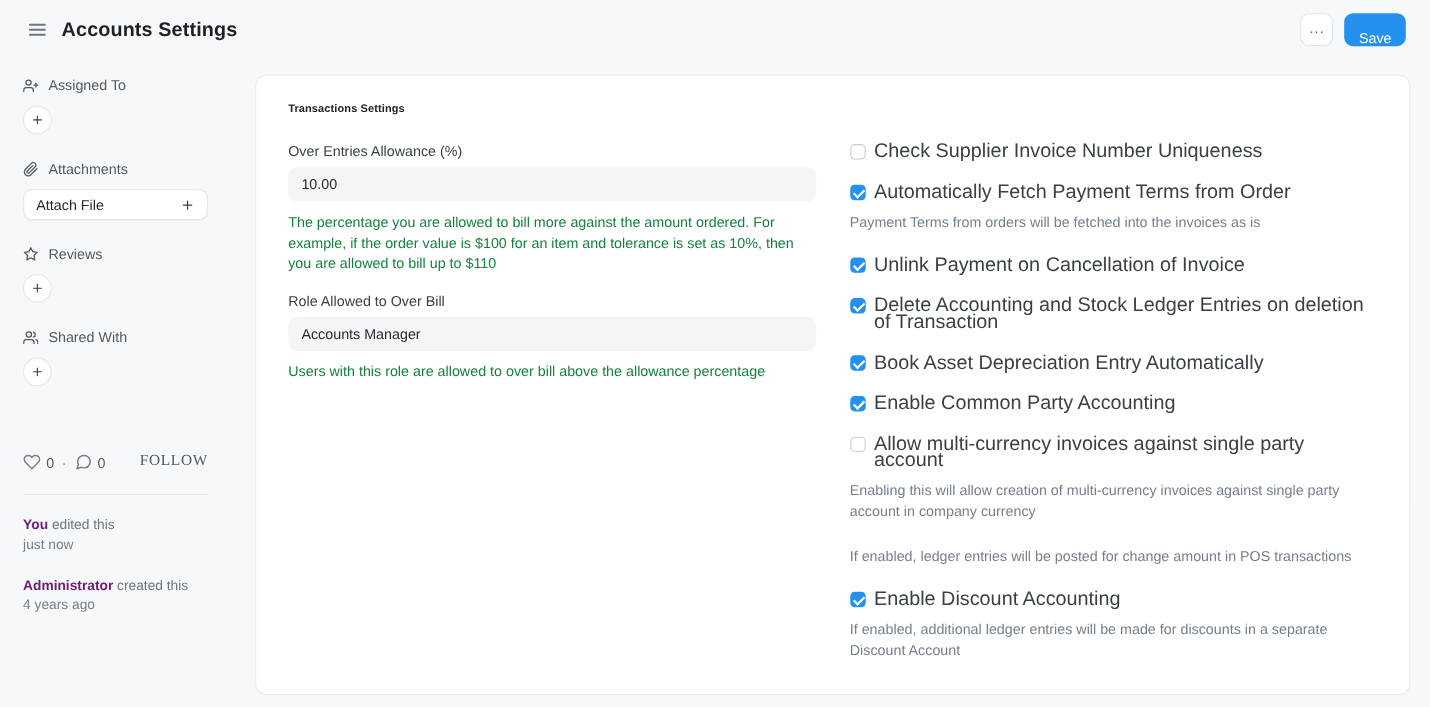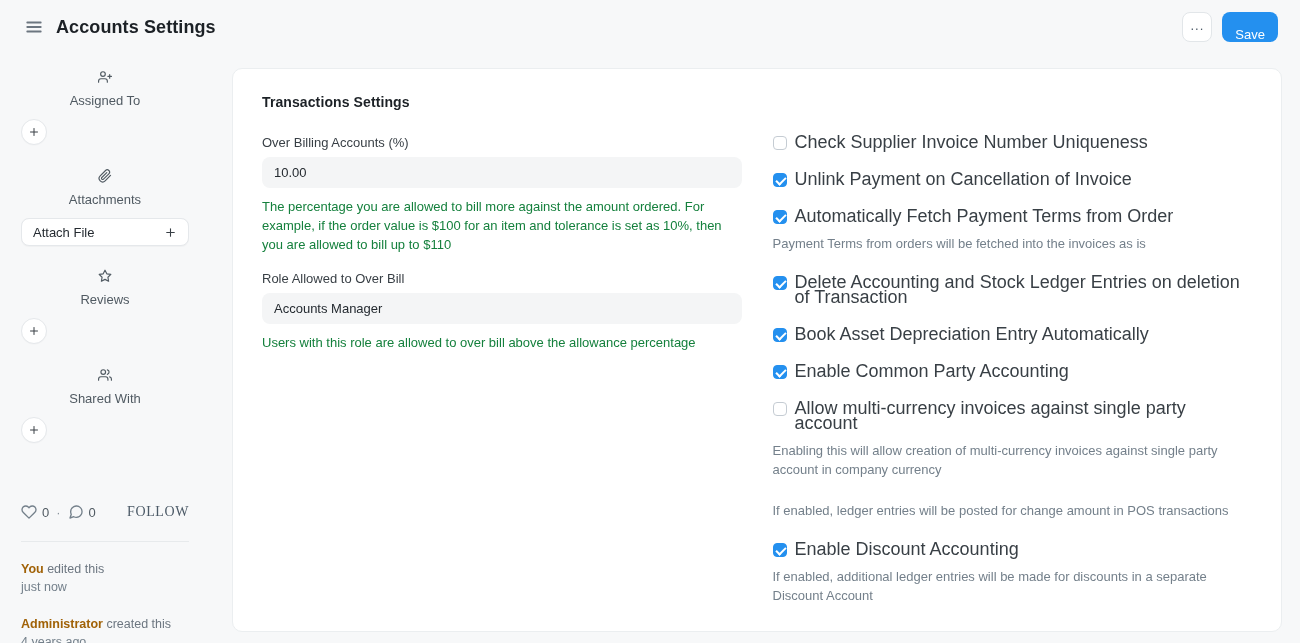--- a/index.html
+++ b/index.html
@@ -28,21 +28,21 @@
     color:#4c5a67; font-size:13px; line-height:1; cursor:pointer; letter-spacing:1px;
     display:flex; align-items:center; justify-content:center; padding-bottom:4px;
   }
   .save-btn {
     height:30px; padding:15px 13px; background:var(--primary); color:#fff; border:none;
     border-radius:8px; font-size:13px; font-family:inherit; cursor:pointer;
   }
 
   
   .sidebar { position:absolute; left:21px; top:70px; width:168px; font-size:13px; }
-  .side-label-row { display:flex; align-items:center; gap:9px; color:#505a62; margin-bottom:11px;flex-direction:column; }
+  .side-label-row { display:flex; align-items:center; gap:9px; color:#505a62; margin-bottom:11px; }
   .side-label-row .icn { color:#505a62; flex:none; }
   .round-plus {
     width:26px; height:26px; border-radius:50%; background:#fff; border:1px solid #e5e8eb;
     display:flex; align-items:center; justify-content:center; color:#383f45; cursor:pointer;
     margin-bottom:24px; box-shadow:0 .5px 1px rgba(0,0,0,.03);
   }
   .attach-btn {
     width:100%; height:28px; background:#fff; border:1px solid #e5e8eb; border-radius:8px;
     display:flex; align-items:center; justify-content:space-between; padding:0 11px;
     font-size:13px; font-family:inherit; color:#242a30; cursor:pointer; margin-bottom:23px;
@@ -51,30 +51,30 @@
   .likes-row { margin-top:61px; display:flex; align-items:center; color:#505a62; }
   .likes-row .cnt { font-size:13px; margin-left:5px; }
   .likes-row .dot { margin:0 7px; color:#8a949c; }
   .like-icn, .comment-icn { color:#74808b; cursor:pointer; }
   .follow-btn {
     margin-left:auto; background:none; border:none; font-family:Liberation Serif, serif; cursor:pointer;
     font-size:14px; letter-spacing:.6px; color:#4c5a67;padding-left:12px;
   }
   .side-divider { border:none; border-top:1px solid #e7eaec; margin:21px 0 18px; }
   .activity-entry { margin-bottom:19px; font-size:12.5px; line-height:18px; color:#6c7680; }
-  .activity-entry .actor { font-weight:700; color:#a16207; }
+  .activity-entry .actor { font-weight:700; color:#701a75; }
   .activity-entry .time { color:#74808b;text-align:center; }
 
   
   .card {
     position:absolute; left:232px; top:68px; width:1050px; height:564px;
     background:#fff; border:1px solid #ebeef0; border-radius:10px;
     padding:25px 29px; overflow:hidden;
   }
-  .card-title { font-size:14px; font-weight:700; color:#1c2126; margin-bottom:25px; letter-spacing:.1px; }
+  .card-title { font-size:10px; font-weight:700; color:#1c2126; margin-bottom:25px; letter-spacing:.1px; }
   .columns { display:flex; gap:31px; }
   .col { flex:1 1 0; min-width:0; }
 
   .field-label { font-size:13px; color:#383f45; margin-bottom:7px; }
   .text-input {
     width:100%; height:31px; background:#f4f5f6; border:none; border-radius:8px;
     padding:0 12px; font-size:13px; font-family:inherit; color:#242a30; margin-bottom:9px;
     outline:none;
   }
   .help-text { font-size:13px; color:#15803d; line-height:19px; margin-bottom:17px; }
@@ -222,51 +222,51 @@
     <span class="time">4 years ago</span>
   </div>
 </aside>
 
 <main class="card">
   <h2 class="card-title">Transactions Settings</h2>
 
   <div class="columns">
 
     <div class="col">
-      <div class="field-label">Over Billing Accounts (%)</div>
+      <div class="field-label">Over Entries Allowance (%)</div>
       <input class="text-input" type="text" value="10.00" style="">
       <div class="help-text">The percentage you are allowed to bill more against the amount ordered. For example, if the order value is $100 for an item and tolerance is set as 10%, then you are allowed to bill up to $110</div>
 
       <div class="field-label">Role Allowed to Over Bill</div>
       <input class="text-input" type="text" value="Accounts Manager" style="">
       <div class="help-text">Users with this role are allowed to over bill above the allowance percentage</div>
     </div>
 
     <div class="col">
 
       <div class="cb-item">
         <div class="cb-row">
           <span class="checkbox" data-checked="false"></span>
           <span class="cb-label">Check Supplier Invoice Number Uniqueness</span>
         </div>
       </div>
 
       <div class="cb-item">
         <div class="cb-row">
           <span class="checkbox" data-checked="true"></span>
+          <span class="cb-label">Automatically Fetch Payment Terms from Order</span>
+        </div>
+        <div class="cb-help">Payment Terms from orders will be fetched into the invoices as is</div>
+      </div>
+
+      <div class="cb-item">
+        <div class="cb-row">
+          <span class="checkbox" data-checked="true"></span>
           <span class="cb-label">Unlink Payment on Cancellation of Invoice</span>
         </div>
-      </div>
-
-      <div class="cb-item">
-        <div class="cb-row">
-          <span class="checkbox" data-checked="true"></span>
-          <span class="cb-label">Automatically Fetch Payment Terms from Order</span>
-        </div>
-        <div class="cb-help">Payment Terms from orders will be fetched into the invoices as is</div>
       </div>
 
       <div class="cb-item">
         <div class="cb-row">
           <span class="checkbox" data-checked="true"></span>
           <span class="cb-label">Delete Accounting and Stock Ledger Entries on deletion of Transaction</span>
         </div>
       </div>
 
       <div class="cb-item">

